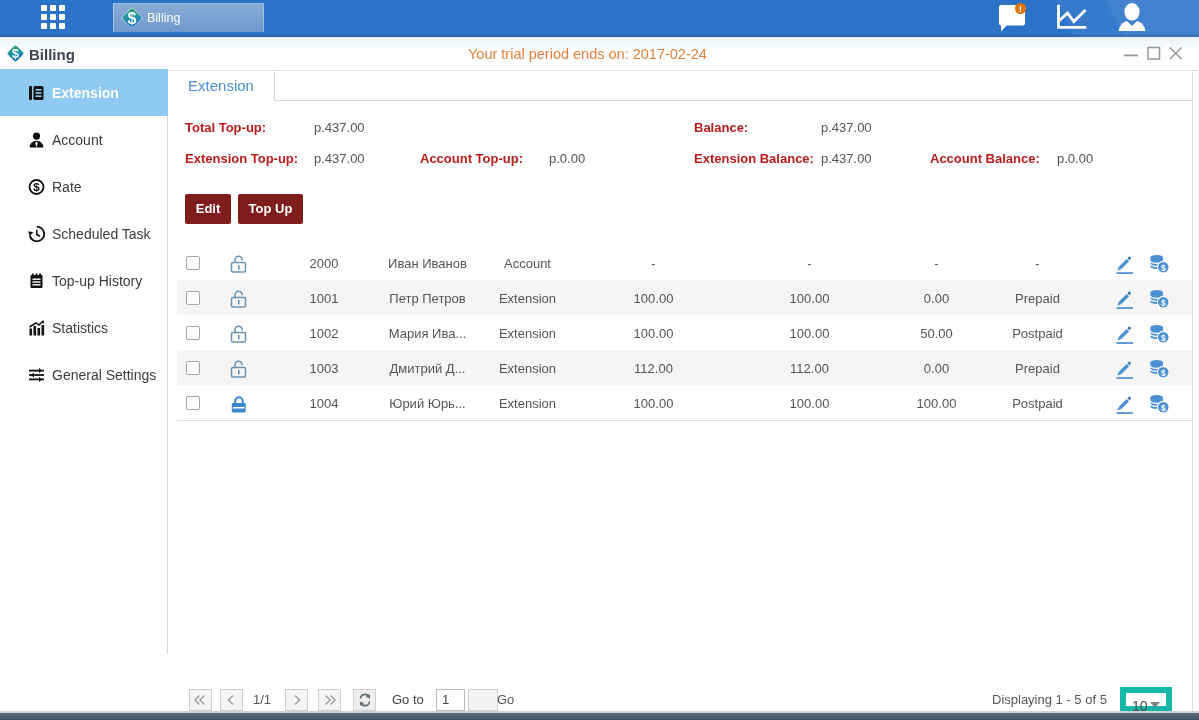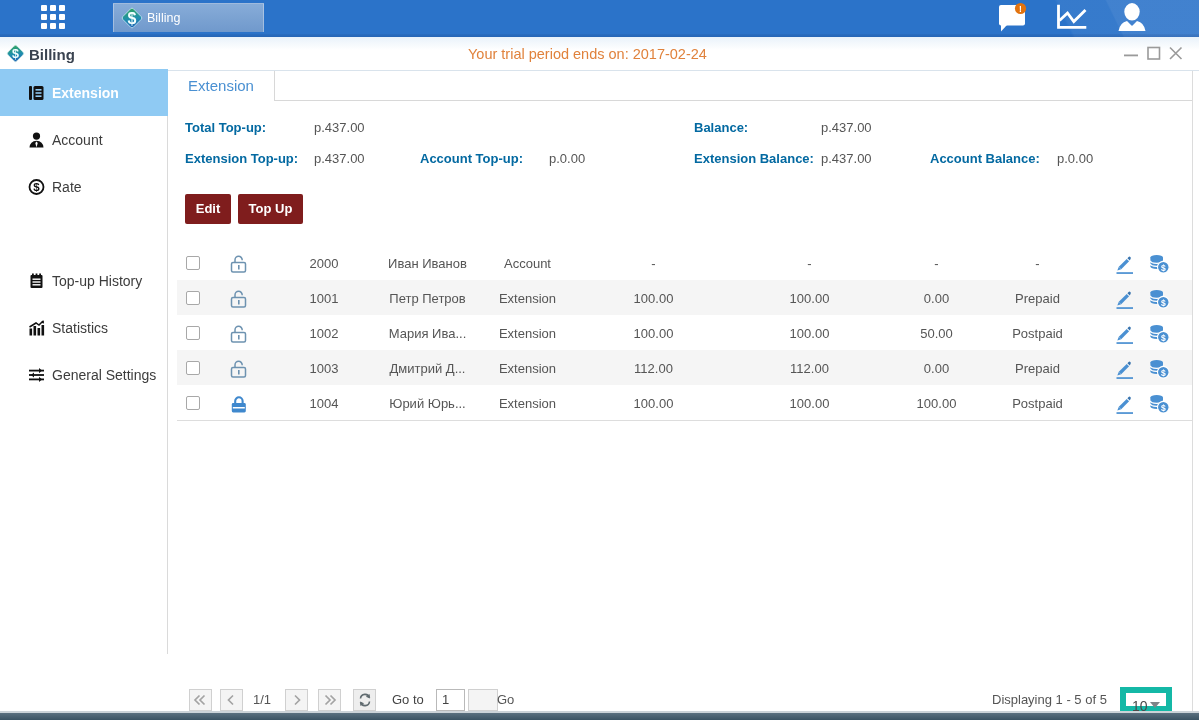--- a/index.html
+++ b/index.html
@@ -38,21 +38,21 @@
 .mitem.sel { background:#8fcaf3; }
 .mitem.sel .mtext { color:#fff; font-weight:bold; }
 .micon { position:absolute; left:28px; top:50%; transform:translateY(-50%); width:17px; height:17px; }
 
 
 #tabstrip { position:absolute; left:168px; top:71px; width:1031px; height:30px; background:#fff; }
 #tabstrip .line { position:absolute; left:107px; top:29px; width:917px; height:1px; background:#d8d8d8; }
 #tabstrip .tab { position:absolute; left:0; top:0; width:107px; height:30px; background:#fff;
   border-right:1px solid #d8d8d8; color:#4a90d2; font-size:15px; text-align:center; line-height:30px; }
 
-.slabel { position:absolute; font-size:13px; font-weight:bold; color:#0369a1; }
+.slabel { position:absolute; font-size:13px; font-weight:bold; color:#b91c1c; }
 .sval { position:absolute; font-size:13px; color:#555; }
 
 .btn { position:absolute; top:194px; height:30px; background:#7f1d1d; color:#fff; font-size:13px;
   font-weight:bold; text-align:center; line-height:29px; border-radius:2px; }
 
 
 #grid { position:absolute; left:177px; top:245px; width:1015px; }
 #grid table { border-collapse:collapse; table-layout:fixed; width:1015px; }
 #grid th { height:29px; font-size:13px; font-weight:normal; color:#4a4a4a; text-align:center;
   border-top:1px solid #dcdcdc; border-bottom:1px solid #dcdcdc; background:#fff; padding:0; line-height:25px; }
@@ -180,20 +180,28 @@
     </svg>
     <div class="mtext">Account</div>
   </div>
   <div class="mitem" style="top:94px;">
     <svg class="micon" viewBox="0 0 17 17">
       <circle cx="8.5" cy="8.5" r="7" fill="none" stroke="#111" stroke-width="1.8"></circle>
       <text x="8.5" y="12.6" font-size="11.5" font-weight="bold" fill="#111" text-anchor="middle" font-family="Liberation Sans">$</text>
     </svg>
     <div class="mtext">Rate</div>
   </div>
+  <div class="mitem" style="top:141px;">
+    <svg class="micon" viewBox="0 0 17 17">
+      <path d="M8.8 1.2 A7.3 7.3 0 1 1 1.8 10" fill="none" stroke="#111" stroke-width="1.8"></path>
+      <path d="M0.2 5.8 L5.4 6.8 L1.6 10.6 Z" fill="#111"></path>
+      <path d="M8.8 4.5 L8.8 9 L12 10.8" fill="none" stroke="#111" stroke-width="1.6"></path>
+    </svg>
+    <div class="mtext">Scheduled Task</div>
+  </div>
   <div class="mitem" style="top:188px;">
     <svg class="micon" viewBox="0 0 17 17">
       <rect x="2.5" y="2.5" width="12" height="13" rx="1" fill="#111"></rect>
       <rect x="4" y="1" width="1.8" height="3" fill="#111"></rect>
       <rect x="7.6" y="1" width="1.8" height="3" fill="#111"></rect>
       <rect x="11.2" y="1" width="1.8" height="3" fill="#111"></rect>
       <rect x="4.5" y="6" width="8" height="1.4" fill="#fff"></rect>
       <rect x="4.5" y="8.8" width="8" height="1.4" fill="#fff"></rect>
       <rect x="4.5" y="11.6" width="8" height="1.4" fill="#fff"></rect>
     </svg>

